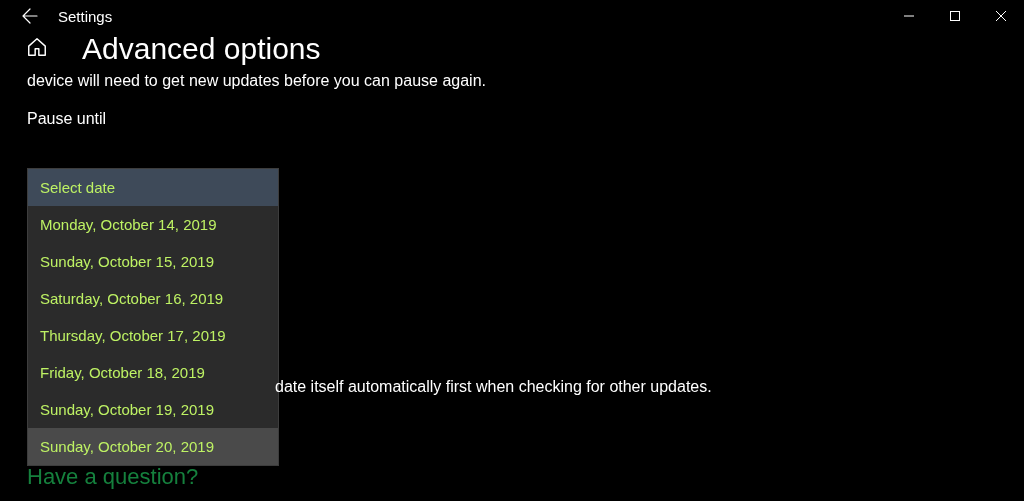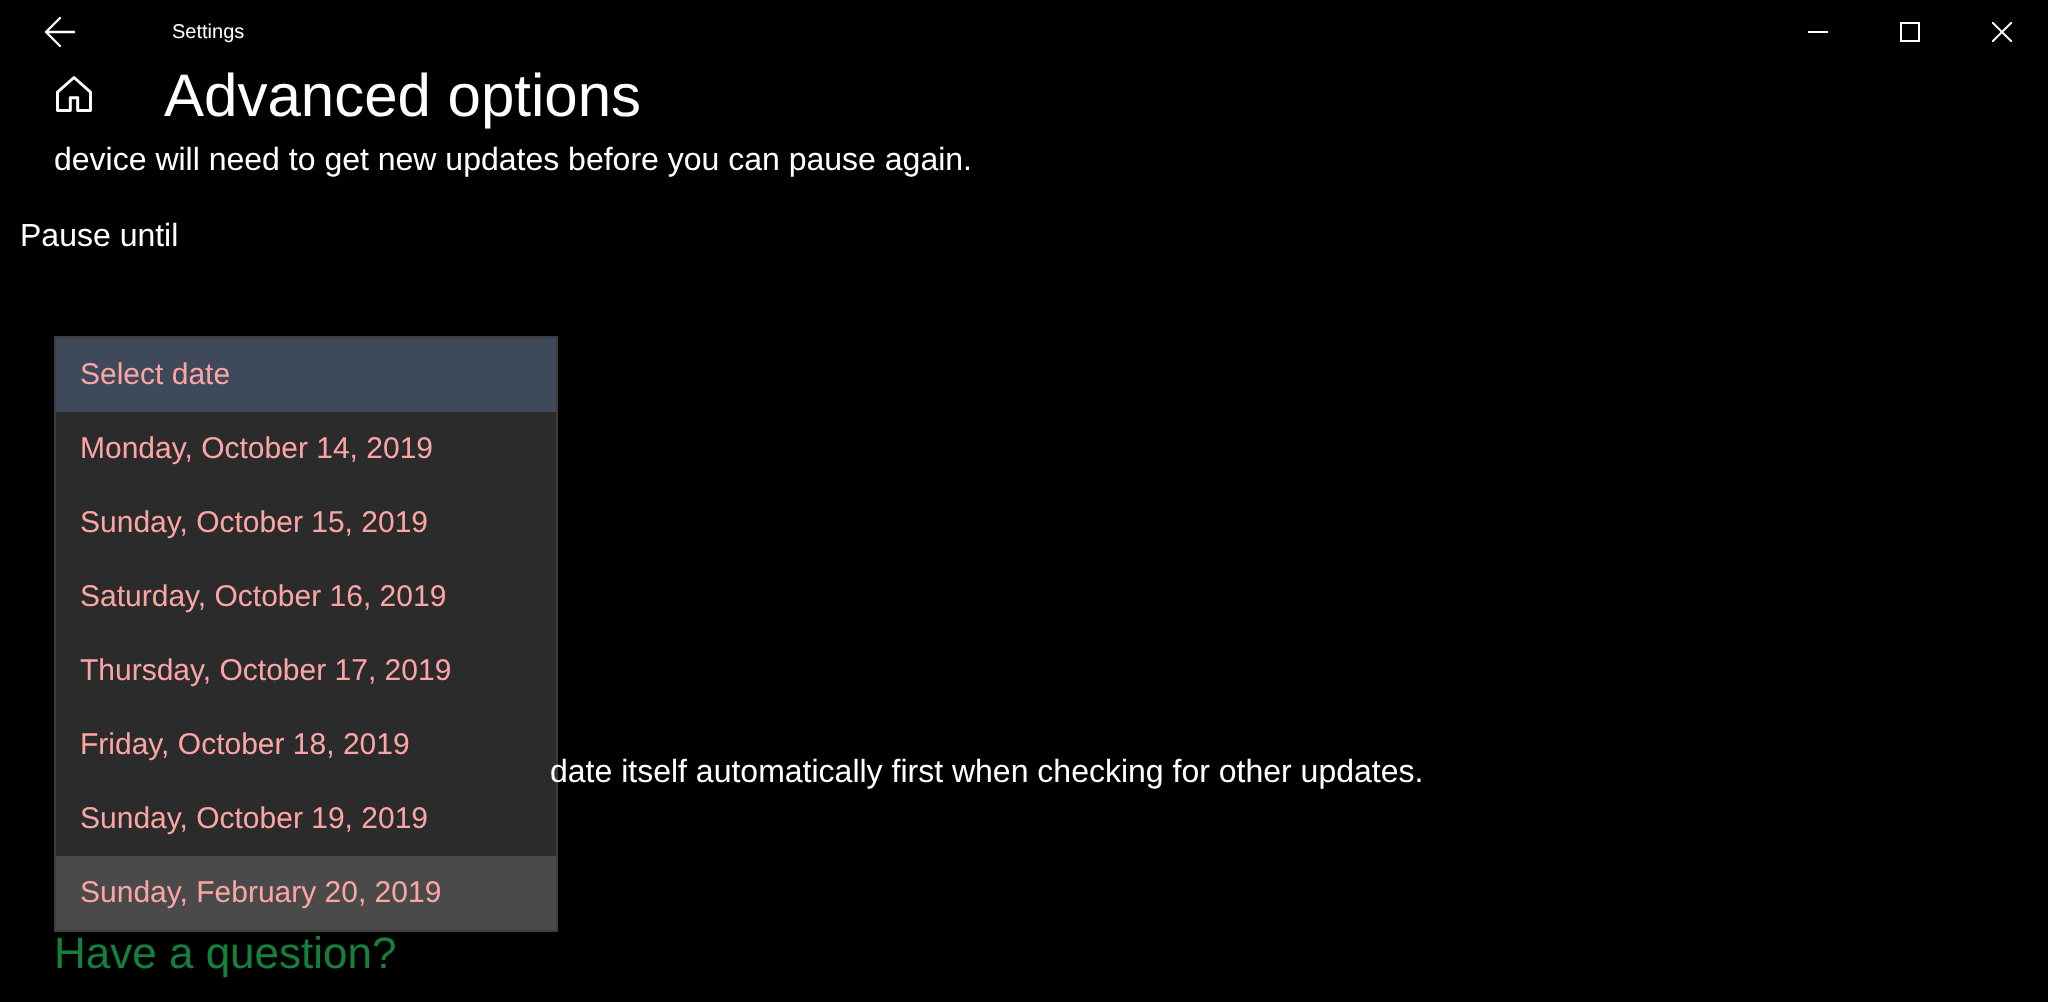--- a/index.html
+++ b/index.html
@@ -21,22 +21,22 @@
   .back-btn {
     width: 32px;
     height: 32px;
     display: flex;
     align-items: center;
     justify-content: center;
     color: #fff;
   }
   .back-btn svg { width: 16px; height: 16px; }
   .app-title {
-    font-size: 10px;
-    margin-left: 40px;
+    font-size: 15px;
+    margin-left: 12px;
     color: #fff;
   }
   .window-controls {
     margin-left: auto;
     display: flex;
   }
   .winbtn {
     width: 46px;
     height: 32px;
     display: flex;
@@ -57,40 +57,40 @@
     font-weight: 400;
   }
   .body-text {
     font-size: 16px;
     margin-left: 27px;
     margin-top: 6px;
     color: #fff;
   }
   .pause-label {
     font-size: 16px;
-    margin-left: 10px;
+    margin-left: 27px;
     margin-top: 20px;
     color: #fff;
   }
   .dropdown {
     position: absolute;
     left: 27px;
     top: 168px;
     width: 252px;
     background: #2b2b2b;
     border: 1px solid #3d3d3d;
     box-shadow: 0 4px 14px rgba(0,0,0,0.6);
   }
   .dropdown-item {
     height: 37px;
     display: flex;
     align-items: center;
     padding-left: 12px;
     font-size: 15px;
-    color: #fca5a5;
+    color: #bef264;
   }
   .dropdown-item.selected { background: #3e4a59; }
   .dropdown-item.hover { background: #4a4a4a; }
   .below-text {
     position: absolute;
     top: 378px;
     left: 275px;
     font-size: 16px;
     color: #fff;
     text-align: center;
@@ -146,18 +146,18 @@
 <div class="pause-label">Pause until</div>
 
 <div class="dropdown" id="dropdown">
     <div class="dropdown-item selected">Select date</div>
     <div class="dropdown-item">Monday, October 14, 2019</div>
     <div class="dropdown-item">Sunday, October 15, 2019</div>
     <div class="dropdown-item">Saturday, October 16, 2019</div>
     <div class="dropdown-item">Thursday, October 17, 2019</div>
     <div class="dropdown-item">Friday, October 18, 2019</div>
     <div class="dropdown-item">Sunday, October 19, 2019</div>
-    <div class="dropdown-item hover">Sunday, February 20, 2019</div>
+    <div class="dropdown-item hover">Sunday, October 20, 2019</div>
   </div>
 
 <div class="below-text">date itself automatically first when checking for other updates.</div>
 
 <div class="question-heading">Have a question?</div>
 
 </body></html>

